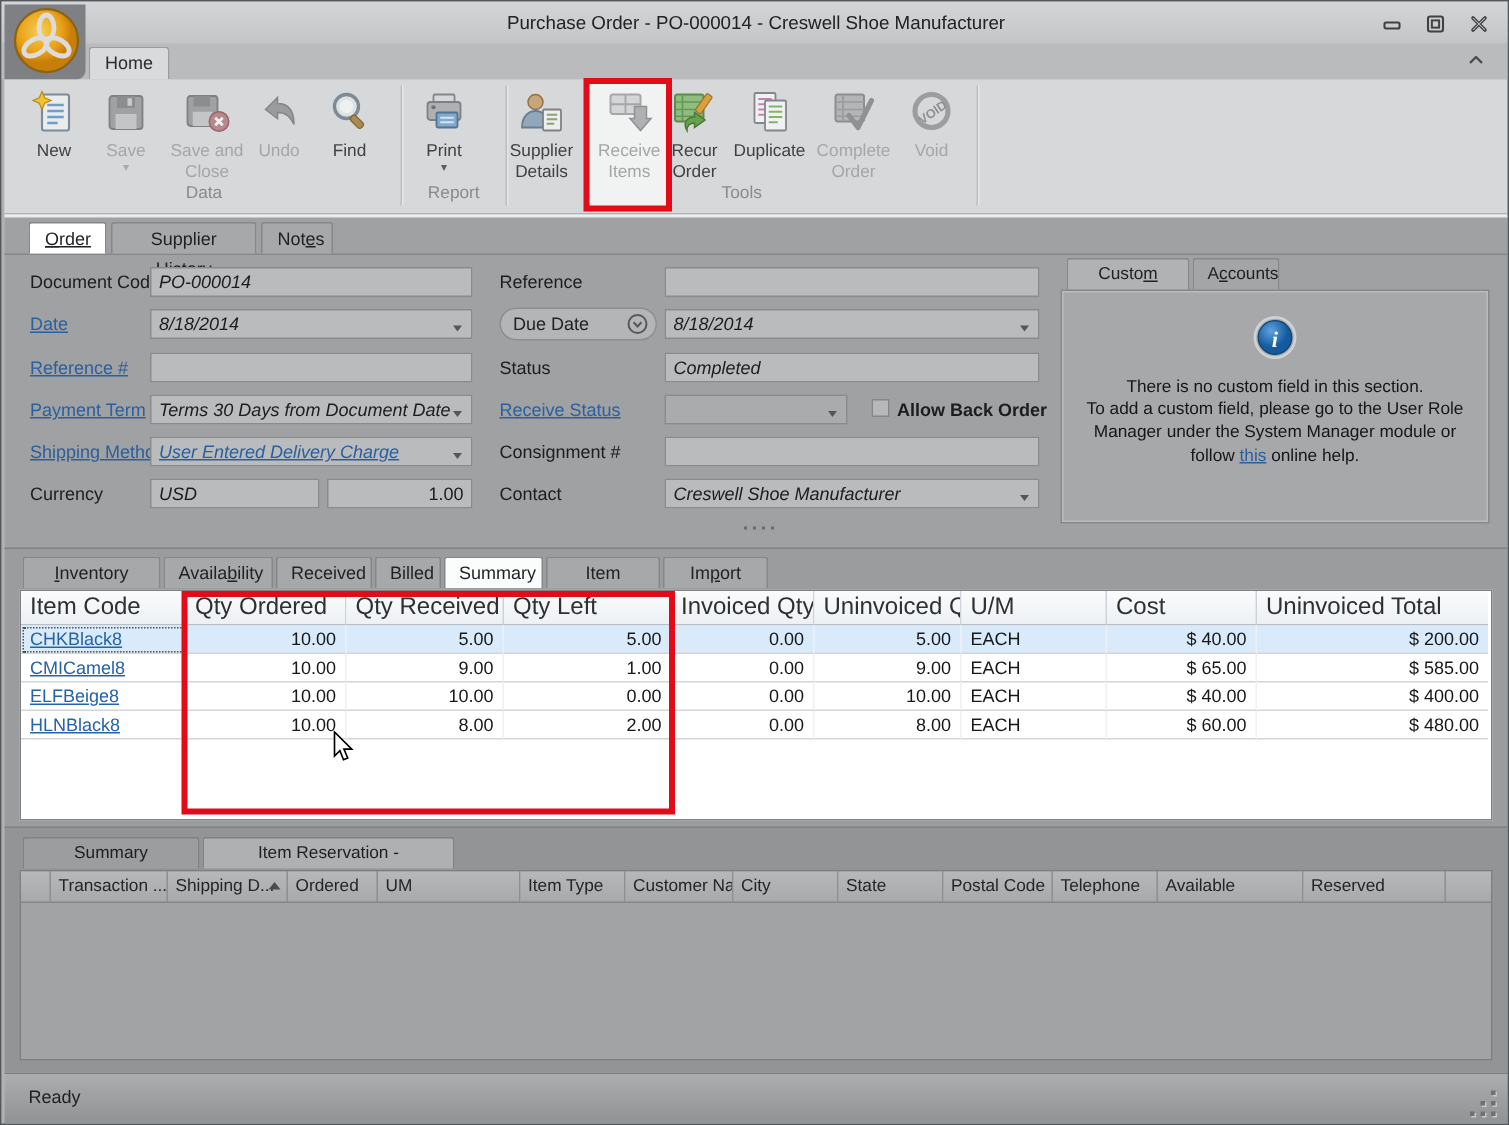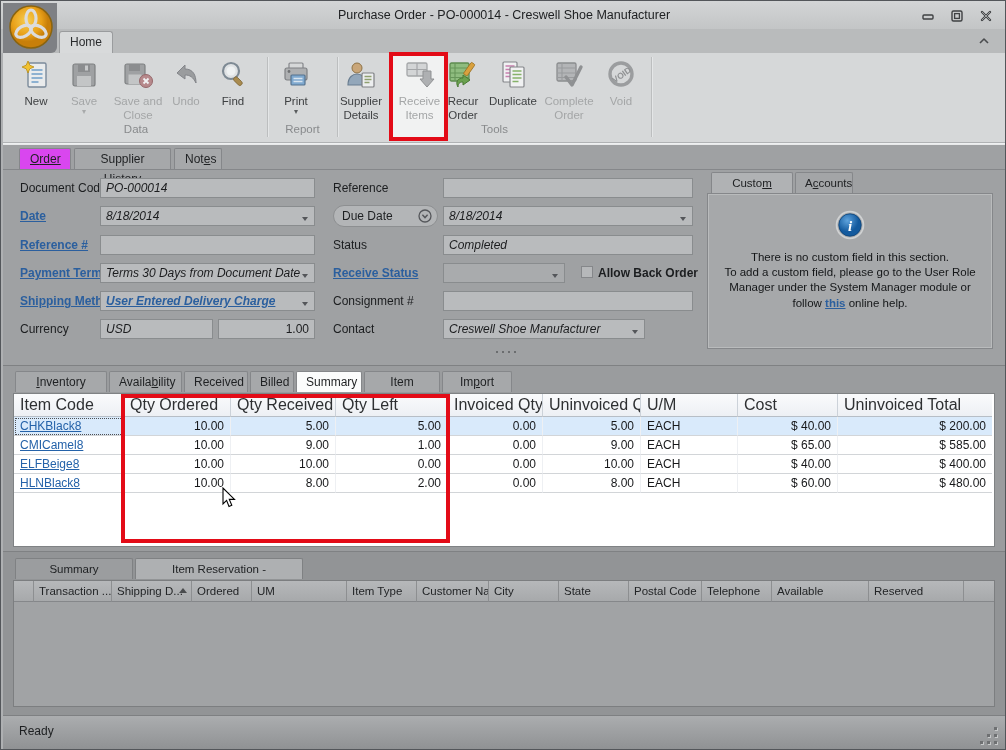--- a/index.html
+++ b/index.html
@@ -35,24 +35,24 @@
   .rbtn.disabled .rlabel{color:#a4a6a7;}
   .rdrop{font-size:8px;color:#5a5c5e;line-height:6px;}
   .rbtn.disabled .rdrop{color:#a8aaab;}
   .rgrouplabel{top:70px;font-size:11.5px;color:#888a8c;text-align:center;}
   .redbox{border:4px solid #e30b17;box-sizing:border-box;z-index:30;}
   .receive-bg{background:#f1f2f2;}
   
   .formarea{left:2px;top:143px;width:1002px;height:221px;background:#9fa1a3;border-top:1px solid #e8e9ea;}
   .ftab{top:3px;height:21px;border:1px solid #85878a;border-bottom:none;background:#a6a8aa;
     font-size:12px;color:#1f2123;text-align:center;line-height:20px;box-sizing:border-box;border-radius:2px 2px 0 0;padding:0 10px;}
-  .ftab.active{background:#d946ef;text-decoration:underline;}
+  .ftab.active{background:#ffffff;text-decoration:underline;}
   .ftabline{left:0;top:24px;width:1002px;height:1px;background:#85878a;}
   .flabel{font-size:12px;color:#1b1d1f;line-height:20px;white-space:nowrap;}
-  .flink{color:#2b5f9e;text-decoration:underline;font-weight:bold;}
+  .flink{color:#2b5f9e;text-decoration:underline;}
   .ffield{height:20px;background:#b9bbbd;border:1px solid #898c8e;box-sizing:border-box;
     font-size:12px;font-style:italic;color:#1c1d1f;line-height:18px;padding:0 5px;white-space:nowrap;overflow:hidden;}
   .ffield.num{text-align:right;}
   .fdroparrow{position:absolute;right:1px;top:1px;width:16px;height:16px;text-align:center;}
   .fdroparrow:after{content:"";display:inline-block;margin-top:7px;
     border-left:3.5px solid transparent;border-right:3.5px solid transparent;border-top:4.5px solid #54565a;}
   .ffield.disabled{background:#a9abad;}
   .duedate-btn{height:22px;background:#b3b5b7;border:1px solid #8d8f91;border-radius:11px;box-sizing:border-box;
     font-size:12px;color:#1e2022;line-height:20px;padding:0 8px;}
   .checkbox{width:12px;height:12px;background:#b6b8ba;border:1px solid #85878a;box-sizing:border-box;}
@@ -353,21 +353,21 @@
 
     <div class="abs flabel flink" style="left:330px;top:118px;">Receive Status</div>
     <div class="abs ffield disabled" style="left:440px;top:118px;width:122px;padding-right:18px;"><span></span><span class="fdroparrow"></span></div>
     <div class="abs checkbox" style="left:578px;top:121px;"></div>
     <div class="abs cblabel" style="left:595px;top:121px;">Allow Back Order</div>
 
     <div class="abs flabel" style="left:330px;top:146px;">Consignment #</div>
     <div class="abs ffield" style="left:440px;top:146px;width:250px;"></div>
 
     <div class="abs flabel" style="left:330px;top:174px;">Contact</div>
-    <div class="abs ffield" style="left:440px;top:174px;width:202px;padding-right:18px;"><span>Creswell Shoe Manufacturer</span><span class="fdroparrow"></span></div>
+    <div class="abs ffield" style="left:440px;top:174px;width:250px;padding-right:18px;"><span>Creswell Shoe Manufacturer</span><span class="fdroparrow"></span></div>
 
     <div class="abs cptab active" style="left:708px;width:82px;"><span>Custo</span><span style="text-decoration:underline">m</span><span> Fields</span></div>
     <div class="abs cptab" style="left:792px;width:58px;"><span>A</span><span style="text-decoration:underline">c</span><span>counts</span></div>
     <div class="abs cpanel">
       <div style="text-align:center;margin-top:16px;">
         <svg width="30" height="30" viewBox="0 0 30 30">
             <defs>
               <radialGradient id="ig" cx="38%" cy="30%">
                 <stop offset="0%" stop-color="#5ea3dd"></stop>
                 <stop offset="100%" stop-color="#135a9e"></stop>

